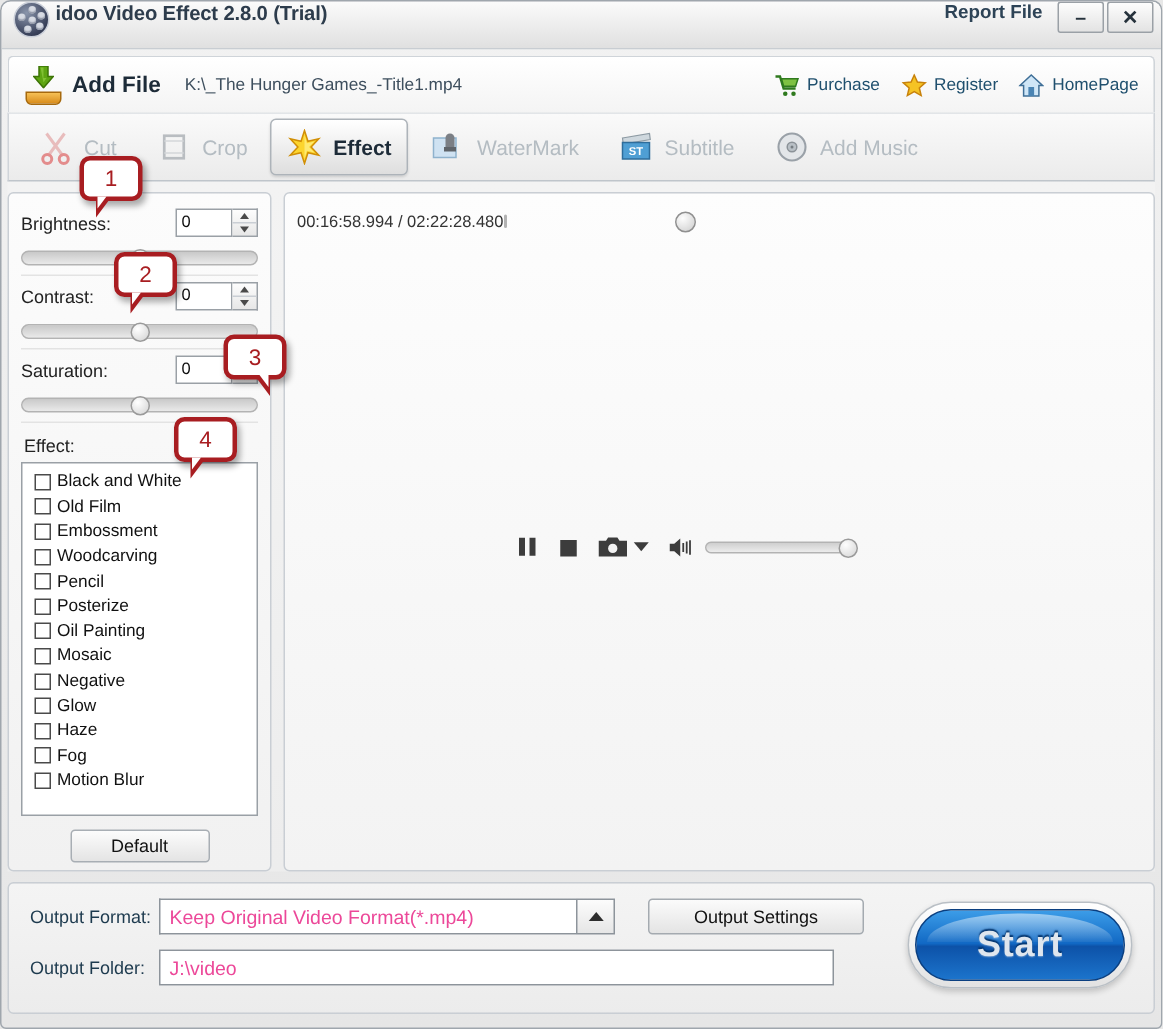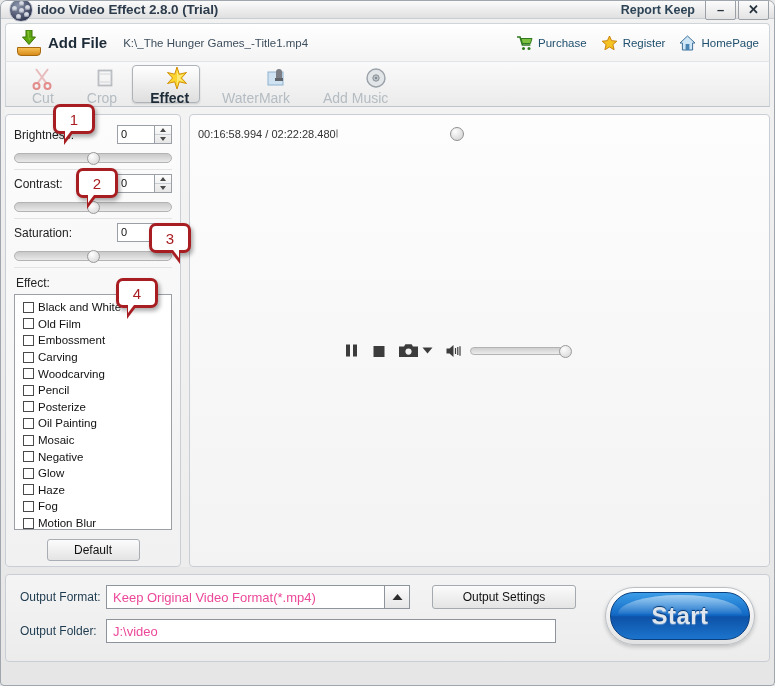--- a/index.html
+++ b/index.html
@@ -15,24 +15,24 @@
   #app {
     position:relative; width:775px; height:686px;
     background:linear-gradient(#f2f2f2,#e6e6e6);
     border:1px solid #9fa6ad;
     border-radius:7px 7px 4px 4px;
     overflow:hidden;
   }
 
   
   #titlebar {
-    position:relative; height:18px;
+    position:relative; height:32px;
     background:linear-gradient(#fbfbfb 0%, #ececec 55%, #e0e0e0 100%);
     border-bottom:1px solid #c8cdd2;
-    display:flex; align-items:center;
+    display:flex; align-items:flex-start;
     border-radius:6px 6px 0 0;
   }
   #logo { width:24px; height:24px; margin-left:8px; position:relative; flex:none; }
   .reel {
     position:absolute; inset:0; border-radius:50%;
     background:radial-gradient(circle at 35% 30%, #8a95ab, #39415a 70%, #222a3d);
     border:1.5px solid #c9ced8;
   }
   .reel i { position:absolute; width:5px; height:5px; border-radius:50%;
     background:#d7dbe4; box-shadow:inset 0 -1px 1px #8c93a3; }
@@ -84,24 +84,23 @@
 
   
   #tabs {
     position:relative; height:46px; margin:0 4px;
     background:linear-gradient(#fafafa,#ebebeb);
     border:1px solid #cfd4d9; border-top:1px solid #e2e5e8;
     border-bottom:1px solid #bfc5cb;
     display:flex; align-items:center; padding-left:8px;
   }
   .tab {
-    display:flex; align-items:flex-end; height:38px; padding:0 10px;
+    display:flex; align-items:center; height:38px; padding:0 10px;
     border:1px solid transparent; border-radius:4px; cursor:pointer;
     margin-right:4px;
-    flex-direction:column;
   }
   .tab.active {
     background:linear-gradient(#ffffff,#dedede);
     border:1px solid #adb3b9;
     box-shadow:0 1px 2px rgba(0,0,0,.14);
   }
   .tab .tname { font-size:14px; margin-left:7px; color:#b4bcc2; }
   .tab.active .tname { color:#1d2b38; font-weight:bold; }
   .tabicon { width:24px; height:24px; position:relative; flex:none; }
 
@@ -277,21 +276,21 @@
       <div class="reel">
           <i class="c"></i>
           <i class="p1"></i>
           <i class="p2"></i>
           <i class="p3"></i>
           <i class="p4"></i>
           <i class="p5"></i>
         </div>
     </div>
     <div id="apptitle">idoo Video Effect 2.8.0 (Trial)</div>
-    <div id="report-bugs">Report Keep</div>
+    <div id="report-bugs">Report File</div>
     <div class="wbtn min">–</div>
     <div class="wbtn">✕</div>
   </div>
 
   <div id="addfilebar">
     <div id="addfile-btn">
       <div class="dl-icon">
         <svg class="dl-arrow" viewBox="0 0 14 15">
           <path d="M4 0 h6 v7 h3.5 L7 14.5 0.5 7 H4 Z" fill="#5ea512" stroke="#3d7406" stroke-width="1"></path>
           <path d="M5 1 h2 v7 h2 L7 11 Z" fill="#9fd84f" opacity=".55"></path>
@@ -370,20 +369,30 @@
       <span class="tabicon">
         <svg viewBox="0 0 24 24">
             <rect x="2" y="6" width="15" height="13" fill="#cfe2f2" stroke="#8fb2cd" stroke-width="1"></rect>
         <path d="M13 3 a3 3 0 0 1 3 3 v6 h-6 V6 a3 3 0 0 1 3 -3 Z" fill="#7b7f85"></path>
         <rect x="9" y="12" width="8" height="3" fill="#5f646a"></rect>
           </svg>
       </span>
       <span class="tname">WaterMark</span>
     </div>
 
+    <div class="tab">
+      <span class="tabicon">
+        <svg viewBox="0 0 24 24">
+            <path d="M3 6 L21 3 L21.5 7 L3.5 10 Z" fill="#cfd8de" stroke="#8d9aa3" stroke-width=".8"></path>
+        <rect x="3" y="9" width="18" height="11" fill="#4f9fd4" stroke="#2e6d9b" stroke-width="1"></rect>
+        <text x="12" y="17.5" font-size="7.5" font-family="Liberation Sans" font-weight="bold" fill="#ffffff" text-anchor="middle">ST</text>
+          </svg>
+      </span>
+      <span class="tname">Subtitle</span>
+    </div>
 
     <div class="tab">
       <span class="tabicon">
         <svg viewBox="0 0 24 24">
             <circle cx="12" cy="12" r="9" fill="#e3e6e9" stroke="#9aa1a8" stroke-width="1.4"></circle>
         <circle cx="12" cy="12" r="3.2" fill="#b9c0c6" stroke="#8b9298" stroke-width="1"></circle>
         <circle cx="12" cy="12" r="1" fill="#767d83"></circle>
           </svg>
       </span>
       <span class="tname">Add Music</span>
@@ -457,24 +466,20 @@
         <div class="efitem">
             <span class="cb"></span>
             <span class="efname">Old Film</span>
           </div>
         <div class="efitem">
             <span class="cb"></span>
             <span class="efname">Embossment</span>
           </div>
         <div class="efitem">
             <span class="cb"></span>
-            <span class="efname">Carving</span>
-          </div>
-        <div class="efitem">
-            <span class="cb"></span>
             <span class="efname">Woodcarving</span>
           </div>
         <div class="efitem">
             <span class="cb"></span>
             <span class="efname">Pencil</span>
           </div>
         <div class="efitem">
             <span class="cb"></span>
             <span class="efname">Posterize</span>
           </div>

